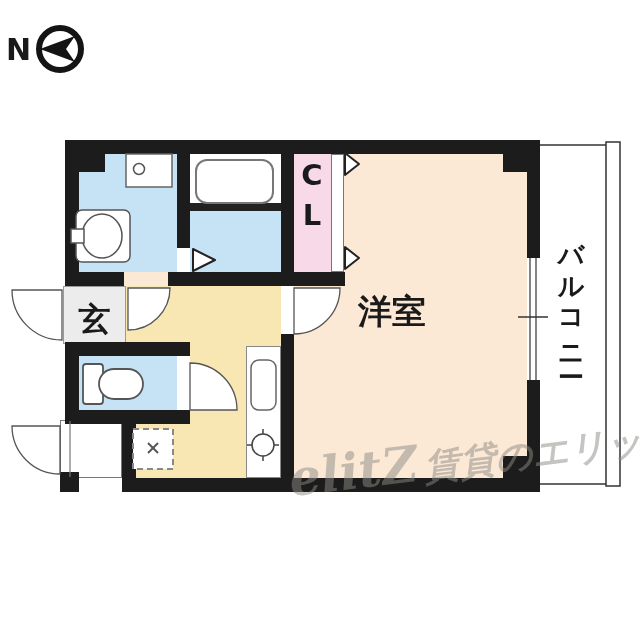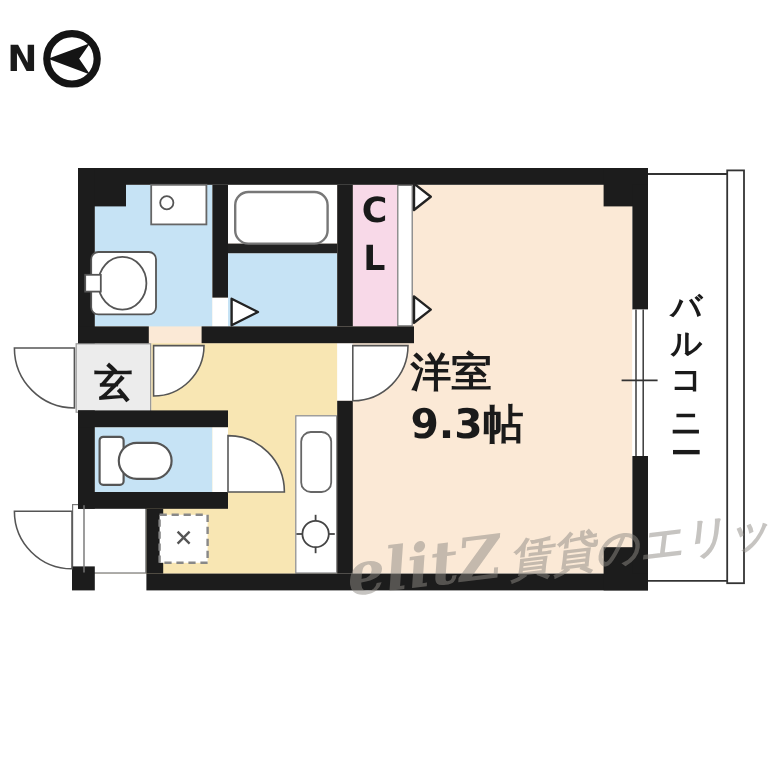--- a/index.html
+++ b/index.html
@@ -44,21 +44,21 @@
   #w-toilet-top{left:65px;top:342px;width:125px;height:14px;}
   #w-toilet-bottom{left:65px;top:410px;width:125px;height:14px;}
   #w-kitchen-left{left:122px;top:424px;width:14px;height:54px;}
   #w-tub-edge{left:190px;top:203px;width:91px;height:8px;background:#222;}
   #svg-layer{left:0;top:0;width:640px;height:640px;}
   #lbl-north{left:6px;top:32px;font-size:30px;}
   #lbl-genkan{left:63px;top:294px;width:63px;height:50px;line-height:50px;text-align:center;font-size:32px;}
   #lbl-kitchen{left:172px;top:420px;font-size:40px;letter-spacing:8px;}
   #lbl-closet{left:292px;top:158px;width:40px;height:118px;font-size:29px;letter-spacing:6px;text-align:center;display:flex;align-items:flex-start;justify-content:center;}
   #lbl-closet .vtext{text-orientation:upright;}
-  #lbl-mainroom{left:342px;top:290px;font-size:34px;line-height:1.25;}
+  #lbl-mainroom{left:358px;top:290px;font-size:34px;line-height:1.25;}
   #lbl-balcony{left:550px;top:225px;width:44px;height:200px;font-size:26px;letter-spacing:5px;display:flex;justify-content:center;}
   #watermark{
     left:288px;top:430px;width:320px;transform:rotate(-7deg);
     color:#8f8b85;opacity:0.5;white-space:nowrap;font-style:italic;
   }
   #watermark .logo{font-family:"DejaVu Serif","Liberation Serif",serif;font-size:50px;font-weight:bold;}
   #watermark .wm-text{font-size:36px;font-weight:bold;margin-left:6px;}
 </style>
 </head>
 <body>
@@ -165,21 +165,20 @@
     <line x1="70" y1="421" x2="70" y2="477" stroke="#777" stroke-width="1.2"></line>
   </svg>
 
   <div class="lbl" id="lbl-north">N</div>
   <div class="lbl" id="lbl-genkan">玄</div>
   <div class="lbl" id="lbl-closet">
     <span class="vtext">CL</span>
   </div>
   <div class="lbl" id="lbl-mainroom">
     <div>洋室</div>
-    <div>9.3帖</div>
   </div>
   <div class="lbl" id="lbl-balcony">
     <span class="vtext">バルコニー</span>
   </div>
 
   <div class="abs" id="watermark">
     <span class="logo">elitZ</span><span class="wm-text">賃貸のエリッツ</span>
   </div>
 
 </div>

